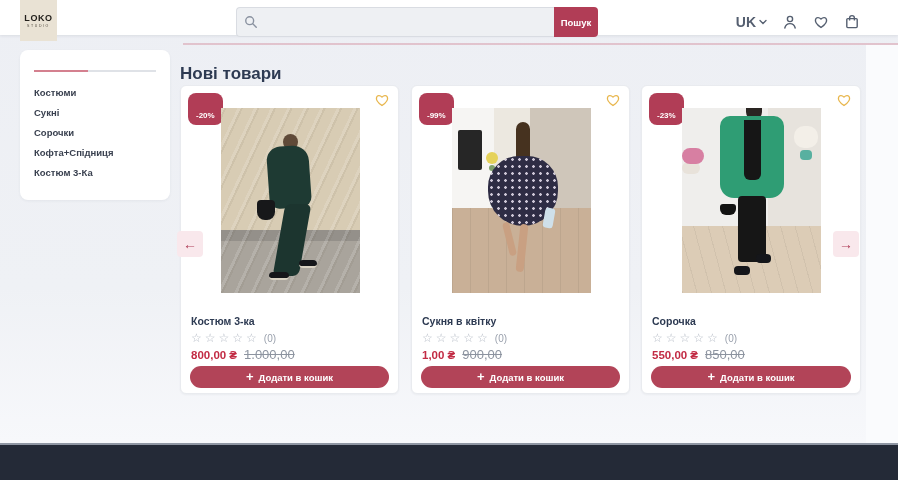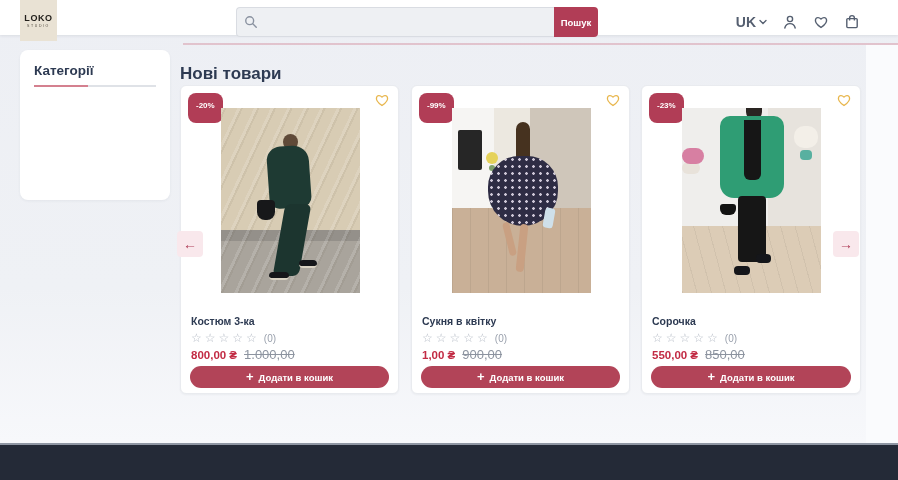--- a/index.html
+++ b/index.html
@@ -34,21 +34,21 @@
   .sb-rule { height:2px; margin-top:7px;
              background:linear-gradient(90deg,#d4808f 0 44%,#dfe2e7 44% 100%); }
   .sb-list { margin-top:11px; list-style:none; }
   .sb-list li { font-size:9.5px; font-weight:bold; color:#39404f; line-height:20px; cursor:pointer; }
   
   .main-title { position:absolute; left:180px; top:64px; font-size:17px; font-weight:bold; color:#2d3a52; }
   .right-strip { position:absolute; left:866px; top:45px; width:32px; height:398px; background:#fafbfd; }
   .card { position:absolute; top:85px; width:219px; height:309px; background:#ffffff;
           border:1px solid #e9ebef; border-radius:6px; box-shadow:0 1px 2px rgba(40,50,70,.05); }
   .c1{left:180px;} .c2{left:411px;} .c3{left:641px; width:220px;}
-  .badge { position:absolute; left:7px; top:7px; height:30px; padding:6px 8px; background:#b13d56;
+  .badge { position:absolute; left:7px; top:7px; height:14px; padding:16px 8px; background:#b13d56;
            border-radius:8px; color:#fff; font-size:8px; font-weight:bold; line-height:14px; }
   .fav { position:absolute; right:8px; top:6px; width:16px; height:16px; cursor:pointer; }
   .photo { position:absolute; left:40px; top:22px; width:139px; height:185px; overflow:hidden; cursor:pointer; }
   .ptitle { position:absolute; left:10px; top:229px; font-size:10.5px; font-weight:bold; color:#2d3a52; cursor:pointer; }
   .stars { position:absolute; left:10px; top:245px; display:flex; align-items:center; }
   .st { font-size:12px; color:#b7bdc7; margin-right:3px; line-height:14px; }
   .rc { font-size:10px; color:#9aa1ad; margin-left:4px; }
   .prices { position:absolute; left:10px; top:261px; display:flex; align-items:baseline; gap:7px; }
   .price { font-size:11.5px; font-weight:bold; color:#c22b44; }
   .old { font-size:13px; color:#8d94a0; text-decoration:line-through; }
@@ -108,22 +108,28 @@
     <svg class="hicon" viewBox="0 0 16 16">
       <rect x="2.8" y="4.6" width="10.4" height="9" rx="1" fill="none" stroke="#555f70" stroke-width="1.4"></rect>
       <path d="M5.6 6.4V4a2.4 2.4 0 014.8 0v2.4" fill="none" stroke="#555f70" stroke-width="1.4"></path>
     </svg>
   </div>
 </div>
 <div class="pink-shadow"></div>
 <div class="right-strip"></div>
 
 <div class="sidebar">
-  <div class="sb-title">Категорії</div>
   <div class="sb-rule"></div>
+  <ul class="sb-list">
+    <li>Костюми</li>
+    <li>Сукні</li>
+    <li>Сорочки</li>
+    <li>Кофта+Спідниця</li>
+    <li>Костюм 3-Ка</li>
+  </ul>
 </div>
 
 <div class="main-title">Нові товари</div>
 
 <div class="card c1">
   <span class="badge">-20%</span>
   <svg class="fav" viewBox="0 0 16 16">
     <path d="M8 13.5C3 10 1.8 7.3 2.6 5.2 3.3 3.4 5.8 2.8 8 5.1c2.2-2.3 4.7-1.7 5.4.1.8 2.1-.4 4.8-5.4 8.3z" fill="none" stroke="#e8b64c" stroke-width="1.3" stroke-linejoin="round"></path>
   </svg>
   <div class="photo p1">

